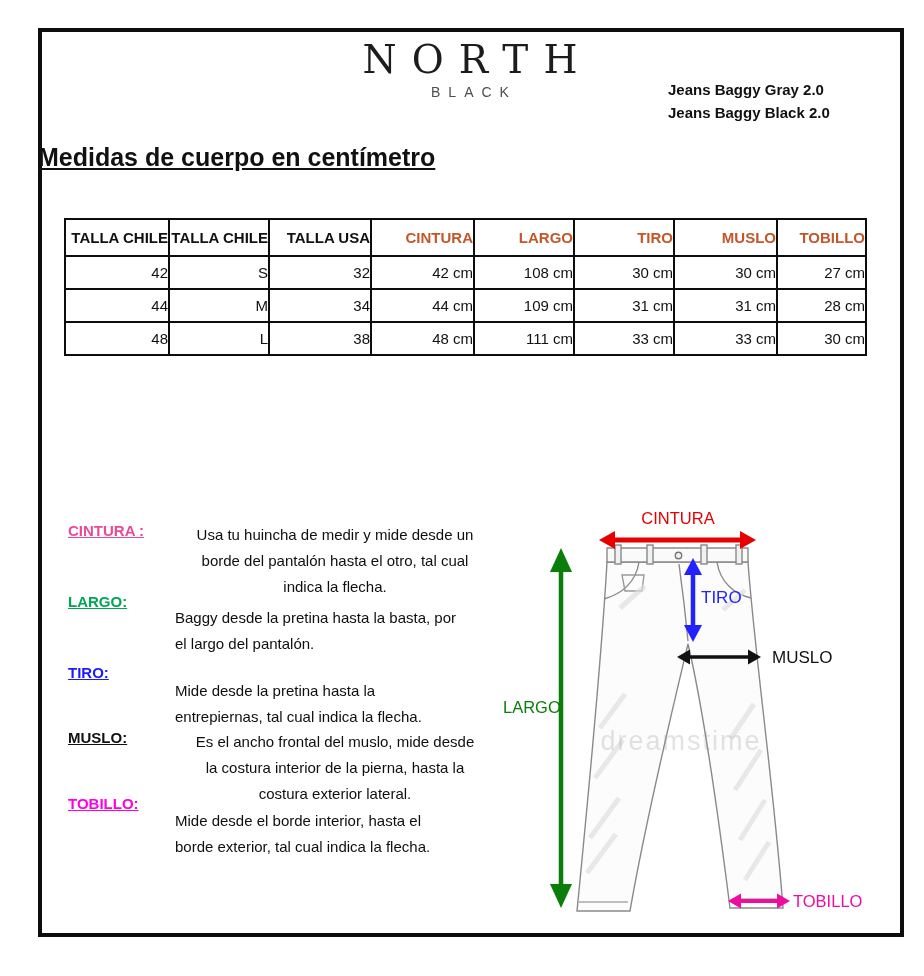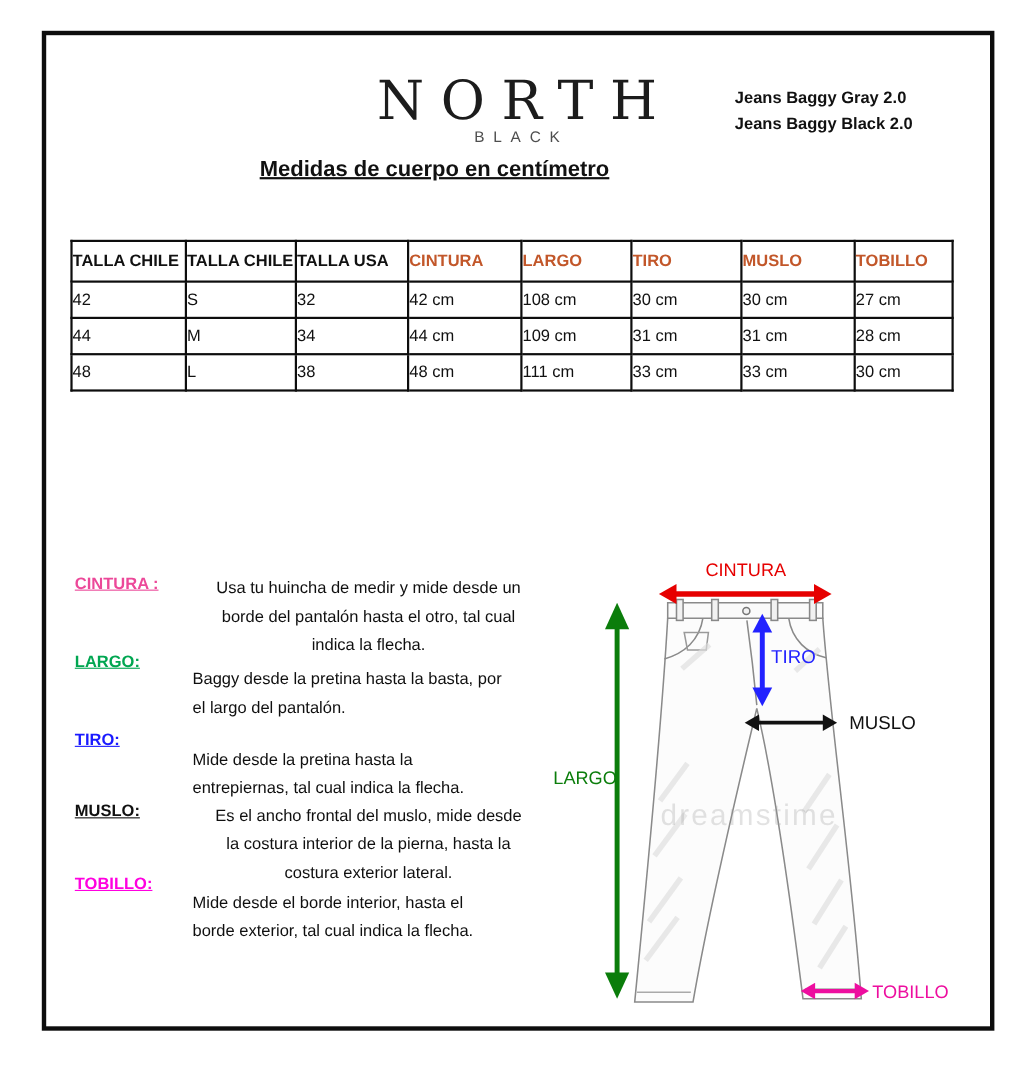--- a/index.html
+++ b/index.html
@@ -10,43 +10,43 @@
     overflow: hidden;
   }
   .frame {
     position: absolute; left: 38px; top: 28px; width: 866px; height: 909px;
     border: 4px solid #0d0d0d; background: #fff;
   }
   
   .brand { position: absolute; left: 240px; top: 38px; width: 460px; text-align: center; }
   .brand-name {
     font-family: "DejaVu Serif", "Liberation Serif", serif;
-    font-size: 49px; font-weight: 400; color: #1c1c1c;
-    letter-spacing: 15px; padding-left: 15px; line-height: 44px; margin-top: 32px;
+    font-size: 39px; font-weight: 400; color: #1c1c1c;
+    letter-spacing: 15px; padding-left: 15px; line-height: 44px;
   }
   .brand-sub {
     font-size: 14px; color: #4e4e4e; letter-spacing: 8px; padding-left: 8px;
     margin-top: 2px; line-height: 16px;
   }
   
   .products { position: absolute; left: 668px; top: 78px; }
   .products div { font-size: 15px; font-weight: bold; line-height: 23px; white-space: nowrap; }
   
   .page-title {
-    position: absolute; left: 38px; top: 143px; width: 714px; text-align: center;
-    font-size: 20px; font-weight: bold; text-decoration: underline;
+    position: absolute; left: 38px; top: 143px; width: 714px; text-align: left;
+    font-size: 25px; font-weight: bold; text-decoration: underline;
   }
   
   table.size-table {
     position: absolute; left: 64px; top: 218px;
     border-collapse: collapse; table-layout: fixed; width: 801px;
     background: #fff;
   }
   .size-table th, .size-table td {
-    border: 2px solid #0d0d0d; text-align: left; vertical-align: middle;
+    border: 2px solid #0d0d0d; text-align: right; vertical-align: middle;
     font-size: 15px; padding: 0; overflow: hidden; white-space: nowrap;
   }
   .size-table th { height: 37px; font-weight: bold; }
   .size-table td { height: 33px; font-weight: normal; }
   
   .def { position: absolute; left: 68px; width: 430px; }
   .def-label {
     position: absolute; left: 0; top: 0;
     font-size: 15px; font-weight: bold; text-decoration: underline; white-space: nowrap;
   }

